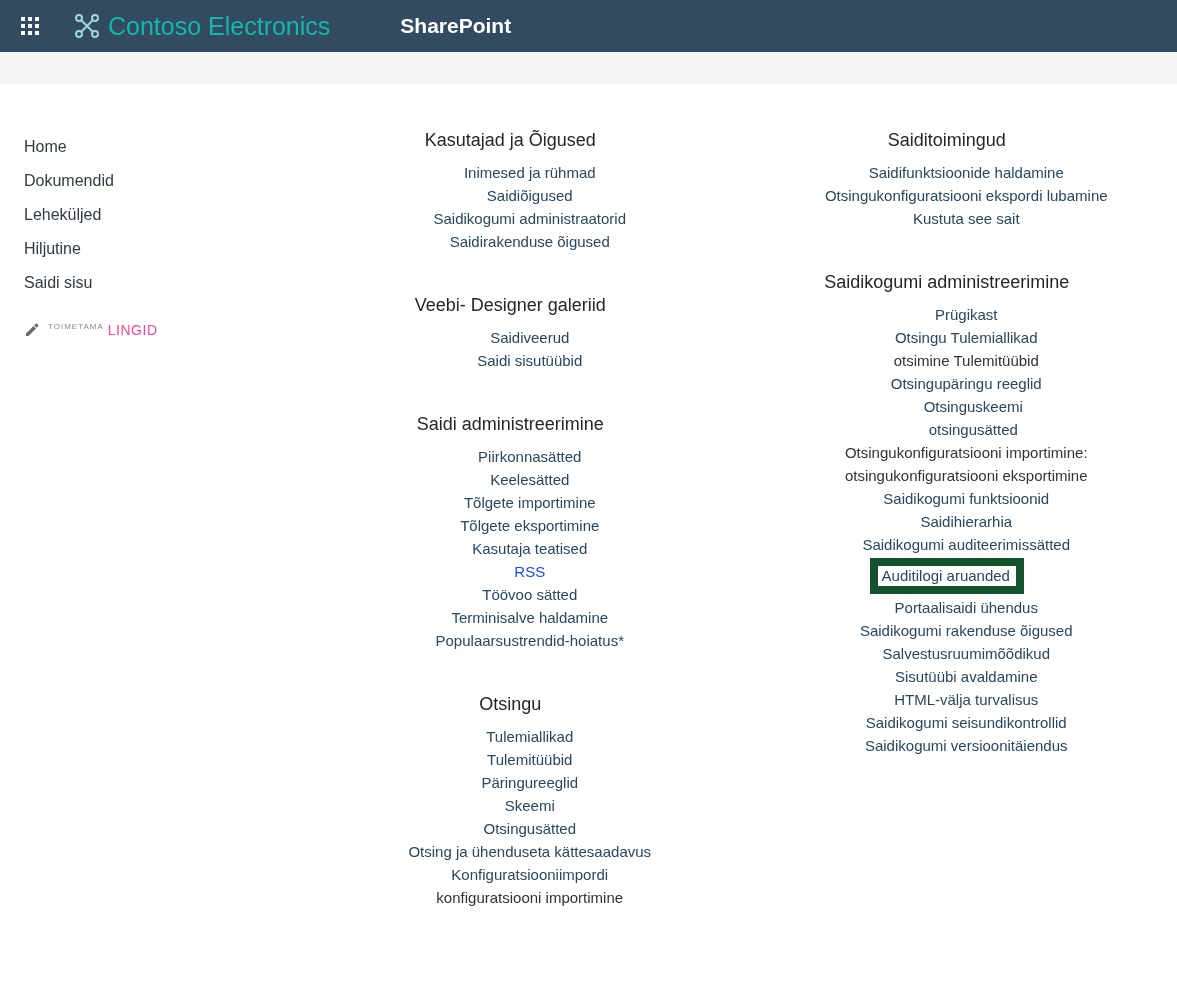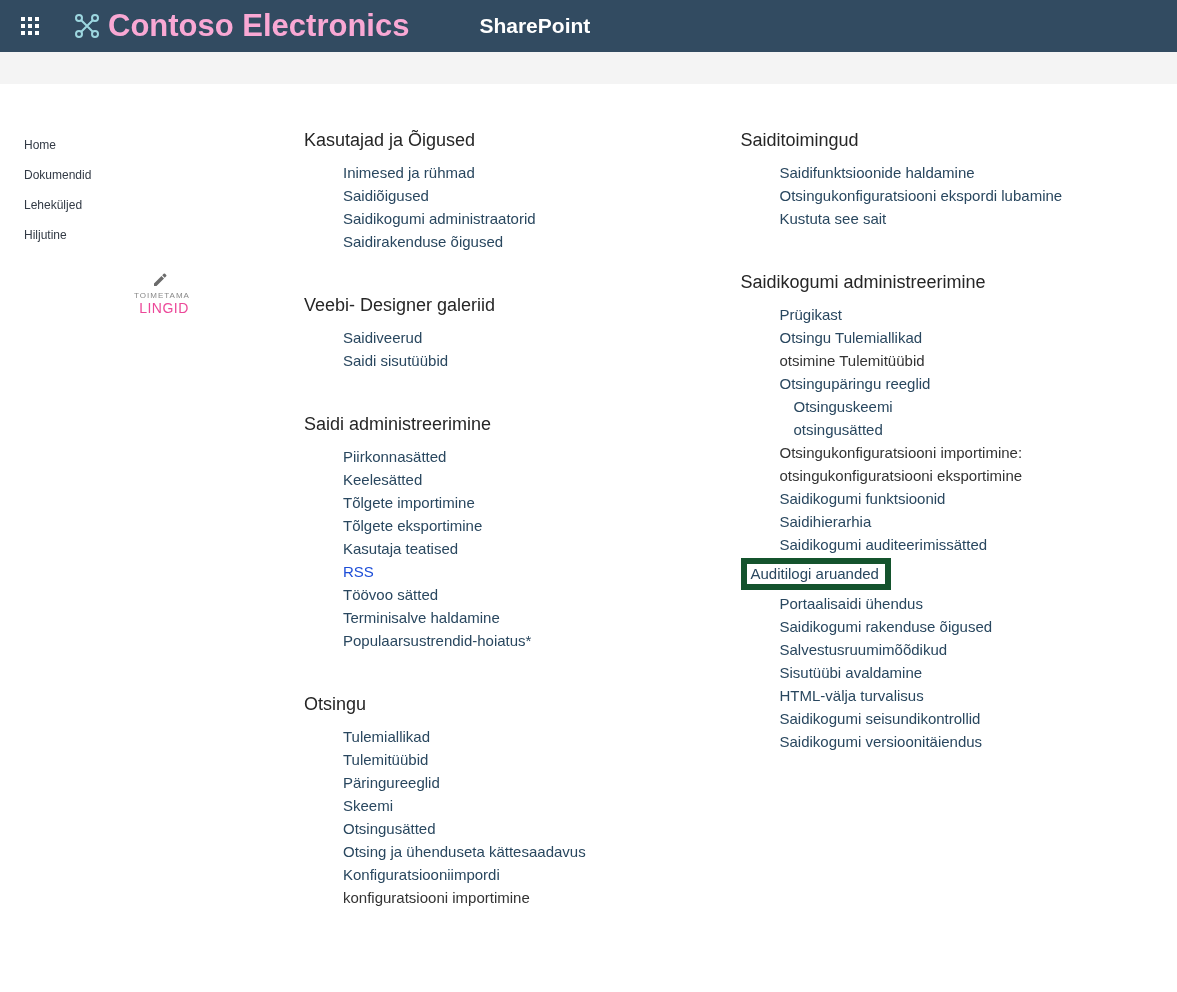--- a/index.html
+++ b/index.html
@@ -33,24 +33,24 @@
     margin-left: 18px;
   }
   .brand-logo {
     width: 30px;
     height: 30px;
     display: flex;
     align-items: center;
     justify-content: center;
   }
   .brand-name {
-    font-size: 31px;
-    font-weight: 700;
+    font-size: 25px;
+    font-weight: 400;
     margin-left: 6px;
-    color: #f9a8d4;
+    color: #14b8a6;
   }
   .app-name {
     font-size: 21px;
     font-weight: 600;
     margin-left: 70px;
     color: #fff;
   }
   .ribbon {
     height: 32px;
     background: #f4f4f4;
@@ -58,31 +58,30 @@
   .content {
     display: flex;
     padding: 46px 0 0 24px;
   }
   .sidebar {
     width: 280px;
     flex-shrink: 0;
   }
   .nav-item {
     color: #323a45;
-    font-size: 12px;
+    font-size: 16px;
     padding: 8px 0;
     cursor: pointer;
   }
   .edit-links {
     display: flex;
-    align-items: center;
+    align-items: flex-start;
     margin-top: 22px;
     color: #333;
     cursor: pointer;
-    flex-direction: column;
   }
   .edit-links .pencil-icon {
     transform: rotate(0deg);
     margin-right: 8px;
   }
   .edit-links .small-label {
     font-size: 8px;
     letter-spacing: 1px;
     margin-right: 4px;
     color: #888;
@@ -93,41 +92,41 @@
     color: #ec4899;
   }
   .columns {
     display: flex;
     flex: 1;
   }
   .col {
     flex: 1;
     padding-right: 24px;
   }
-  .section { margin-bottom: 42px; }
+  .section { margin-bottom: 42px; text-align: center; }
   .section h3 {
     font-size: 18px;
     font-weight: 400;
     color: #262626;
     margin-bottom: 10px;
   }
   .section .link {
     color: #29475f;
     font-size: 15px;
     padding: 3px 0;
     cursor: pointer;
     display: block;
     margin-left: 39px;
   }
   .section .link.indent1 { padding-left: 14px; }
   .section .link.teal { color: #1d4ed8; }
   .section .link.plain { color: #333; }
   .section .link.highlight {
     display: inline-block;
-    border: 6px solid #14532d;
+    border: 8px solid #14532d;
     padding: 1px 6px 2px 4px;
     margin: 2px 0;
     color: #29475f;
   }
 </style>
 </head>
 <body>
 
 <div class="header">
   <div class="waffle">
@@ -160,20 +159,21 @@
 
 <div class="ribbon"></div>
 
 <div class="content">
   <div class="sidebar">
     <div id="nav-items">
         <div class="nav-item">Home</div>
         <div class="nav-item">Dokumendid</div>
         <div class="nav-item">Leheküljed</div>
         <div class="nav-item">Hiljutine</div>
+        <div class="nav-item">Saidi sisu</div>
       </div>
     <div class="edit-links">
       <span class="pencil-icon">
         <svg width="16" height="16" viewBox="0 0 16 16">
             <path fill="#6b6b6b" d="M2 11.5 L9.5 4 L12 6.5 L4.5 14 L2 14 Z M10.2 3.3 L11.7 1.8 a1 1 0 0 1 1.4 0 l1.1 1.1 a1 1 0 0 1 0 1.4 L12.7 5.8 Z"></path>
           </svg>
       </span>
       <span class="small-label">TOIMETAMA</span>
       <span class="lingid">LINGID</span>
     </div>

